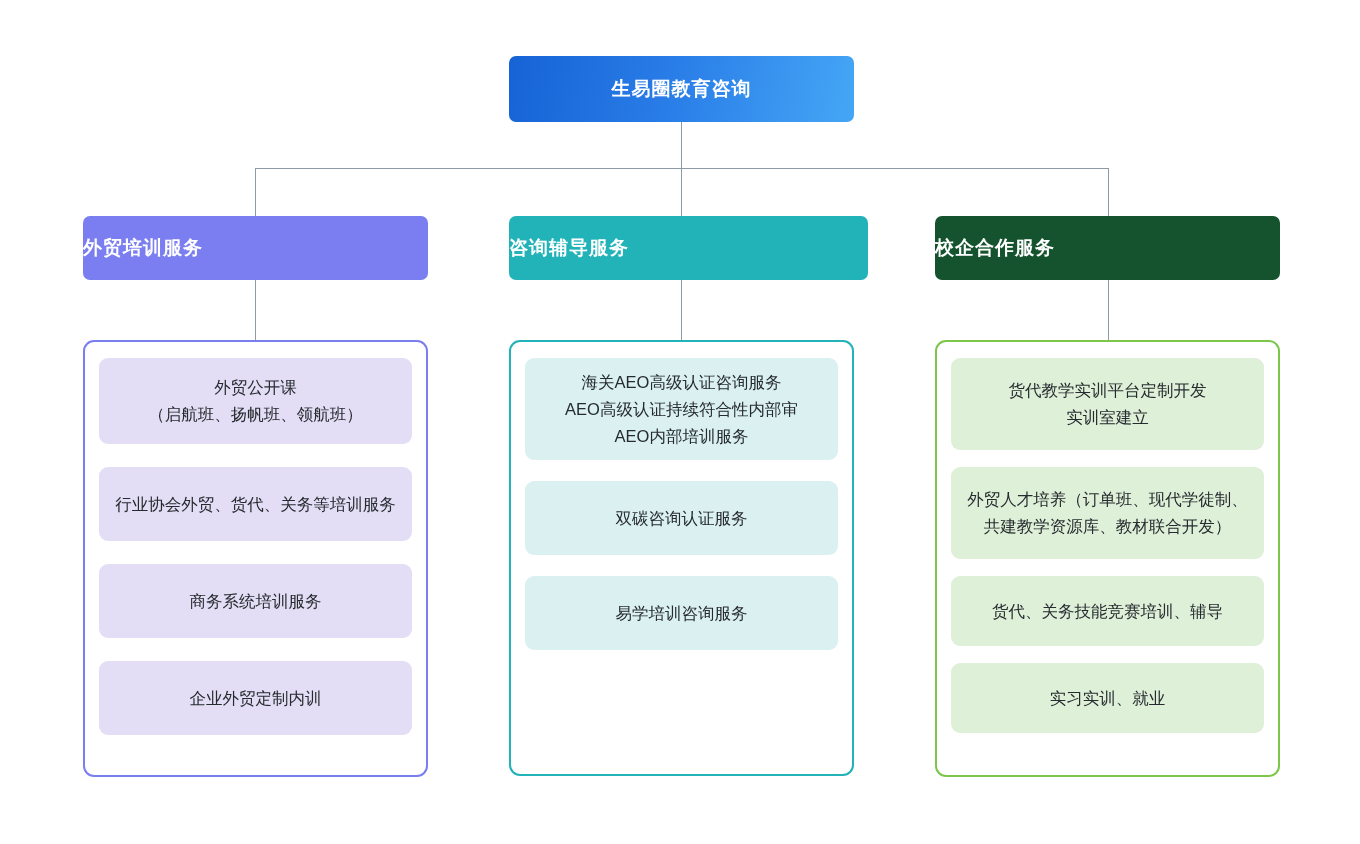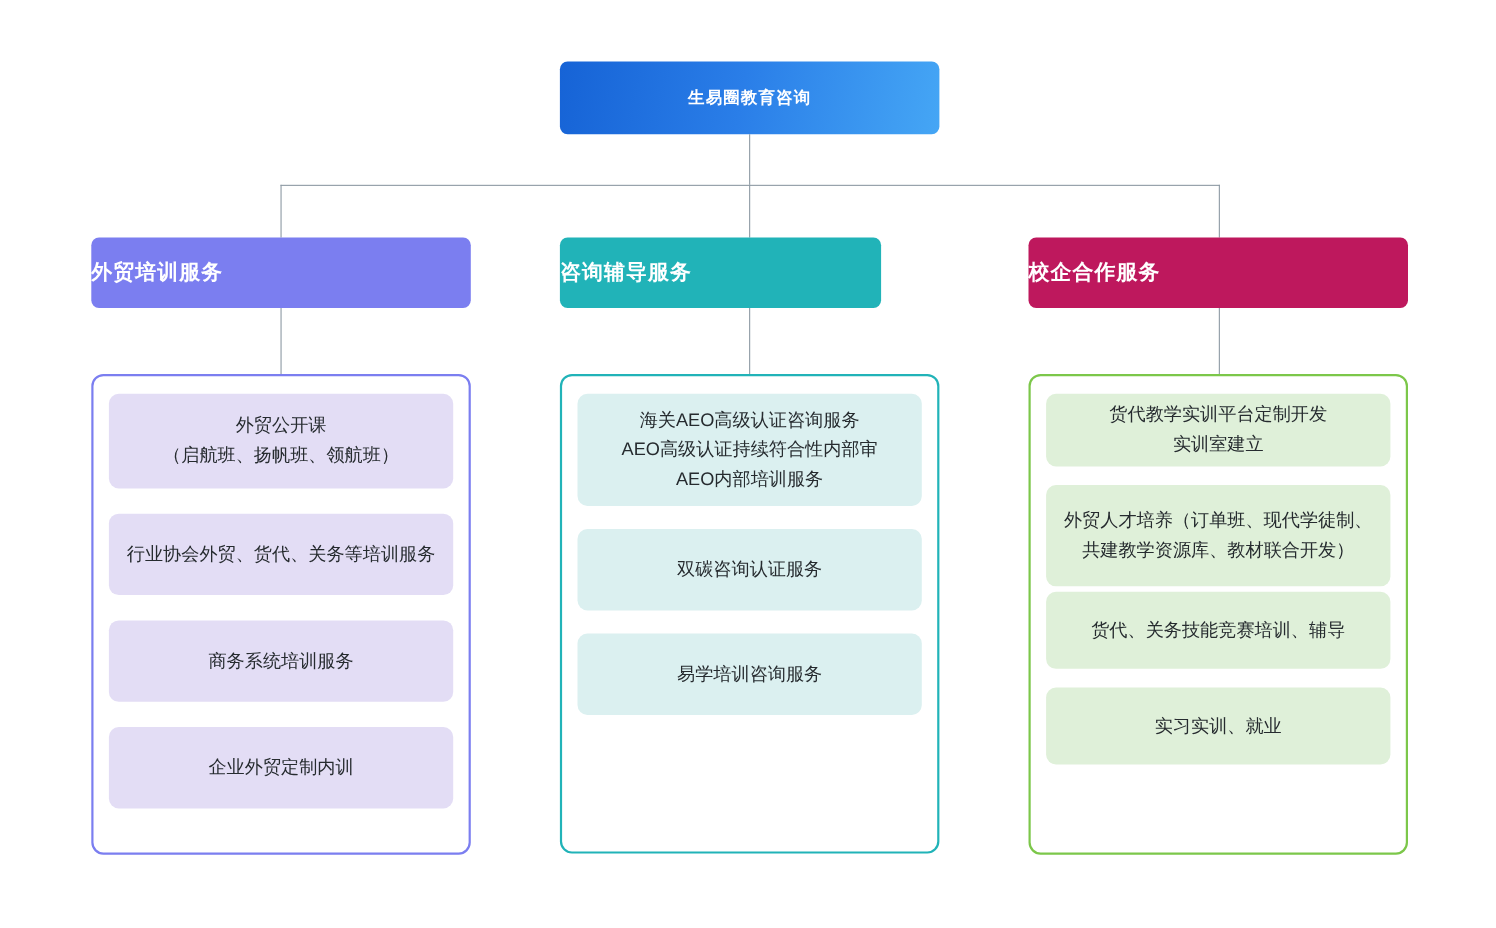--- a/index.html
+++ b/index.html
@@ -18,37 +18,37 @@
 
   
   .root-node {
     position: absolute;
     left: 509px; top: 56px;
     width: 345px; height: 66px;
     border-radius: 7px;
     background: linear-gradient(100deg, #1663d6 0%, #2a7ee8 48%, #45a6f5 100%);
     display: flex; align-items: center; justify-content: center;
     color: #ffffff;
-    font-size: 15px; font-weight: bold;
+    font-size: 19px; font-weight: bold;
     letter-spacing: 1px;
   }
 
   
   .col-header {
     position: absolute;
     height: 64px;
     border-radius: 7px;
     display: flex; align-items: center; justify-content: flex-start;
     color: #ffffff;
     font-size: 19px; font-weight: bold;
     letter-spacing: 1px;
   }
   .hdr-purple { left: 83px;  top: 216px; width: 345px; background: #7b7ef0; }
-  .hdr-teal   { left: 509px; top: 216px; width: 292px; background: #21b3b8; }
-  .hdr-green  { left: 935px; top: 216px; width: 345px; background: #be185d; }
+  .hdr-teal   { left: 509px; top: 216px; width: 359px; background: #21b3b8; }
+  .hdr-green  { left: 935px; top: 216px; width: 345px; background: #14532d; }
 
   
   .col-box {
     position: absolute;
     top: 340px;
     width: 345px;
     border-radius: 11px;
     border: 2px solid #ec4899;
     background: #ffffff;
     padding: 16px 14px;
@@ -81,22 +81,22 @@
   .cards-purple .card:nth-child(3) { height: 74px; margin-bottom: 23px; }
   .cards-purple .card:nth-child(4) { height: 74px; }
 
   
   .cards-teal .card:nth-child(1) { height: 102px; margin-bottom: 21px; }
   .cards-teal .card:nth-child(2) { height: 74px; margin-bottom: 21px; }
   .cards-teal .card:nth-child(3) { height: 74px; margin-bottom: 21px; }
   .cards-teal .card:nth-child(4) { height: 74px; }
 
   
-  .cards-green .card:nth-child(1) { height: 66px; margin-bottom: 17px; }
-  .cards-green .card:nth-child(2) { height: 92px; margin-bottom: 5px; }
+  .cards-green .card:nth-child(1) { height: 92px; margin-bottom: 17px; }
+  .cards-green .card:nth-child(2) { height: 92px; margin-bottom: 17px; }
   .cards-green .card:nth-child(3) { height: 70px; margin-bottom: 17px; }
   .cards-green .card:nth-child(4) { height: 70px; }
 </style>
 </head>
 <body>
 
 <div id="stage">
 
   <div class="root-node">
     <span>生易圈教育咨询</span>

